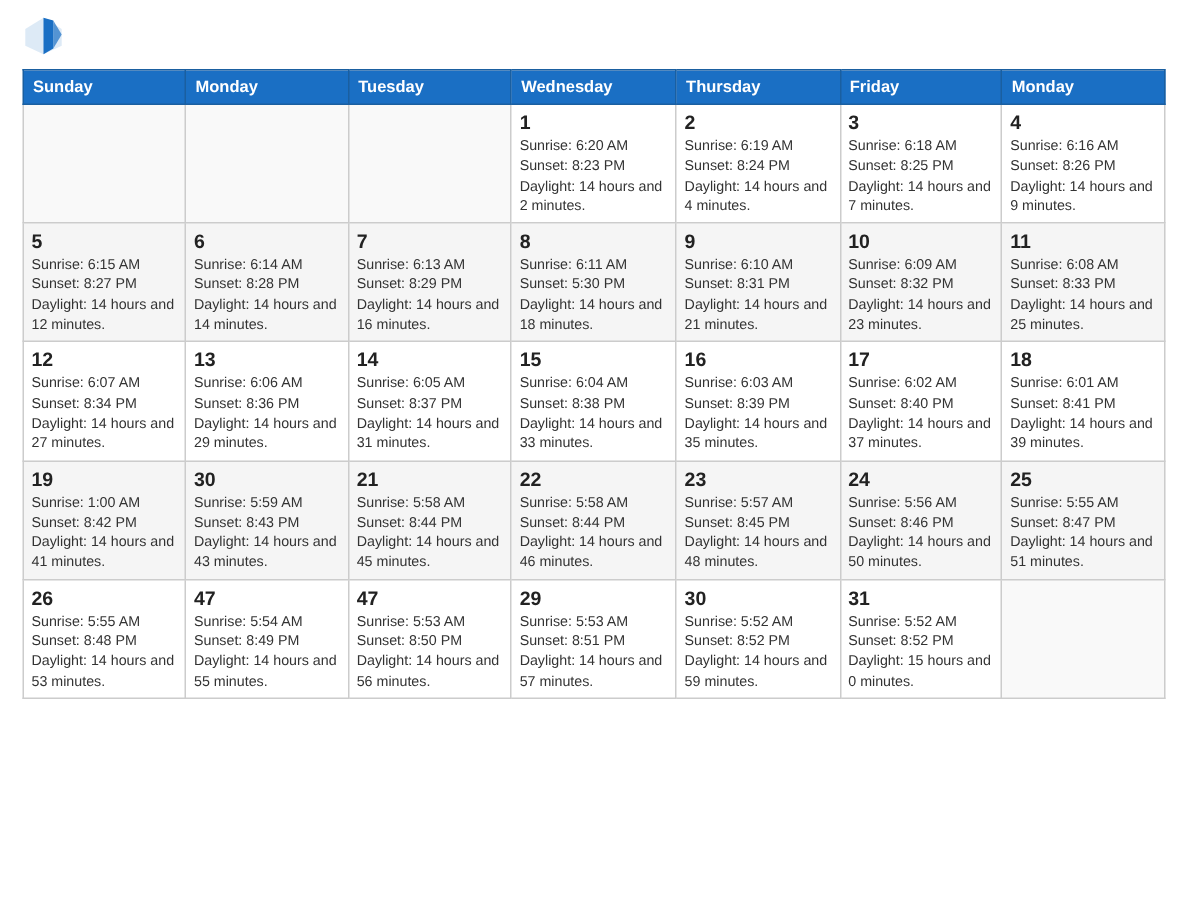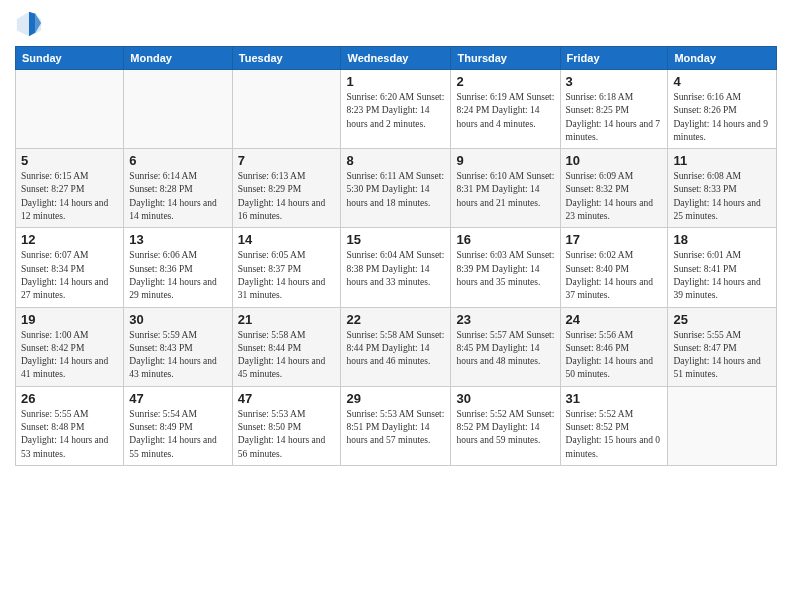--- a/index.html
+++ b/index.html
@@ -82,21 +82,20 @@
       font-size: 13px;
       font-weight: bold;
       color: #222;
       display: block;
       margin-bottom: 2px;
     }
     .day-info {
       font-size: 9.5px;
       color: #333;
       line-height: 1.4;
-      font-family: Liberation Serif, serif;
     }
     .empty-cell {
       background: #f9f9f9 !important;
     }
   </style>
 </head>
 <body>
 
 <div class="page">
   <div class="header">

